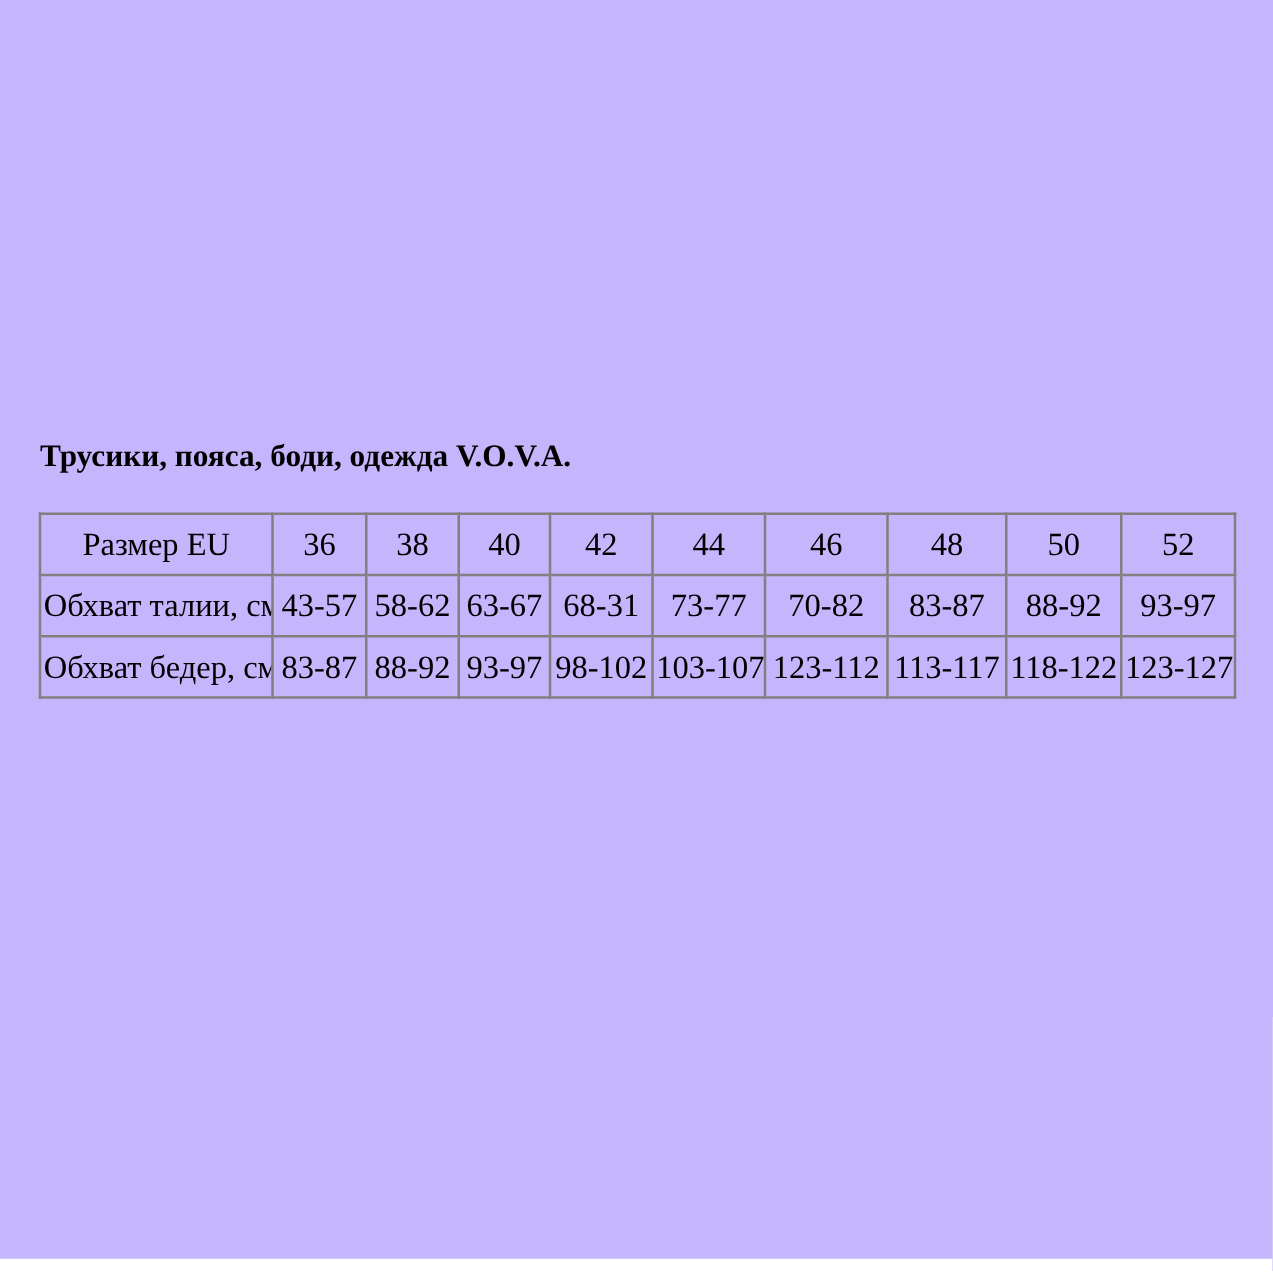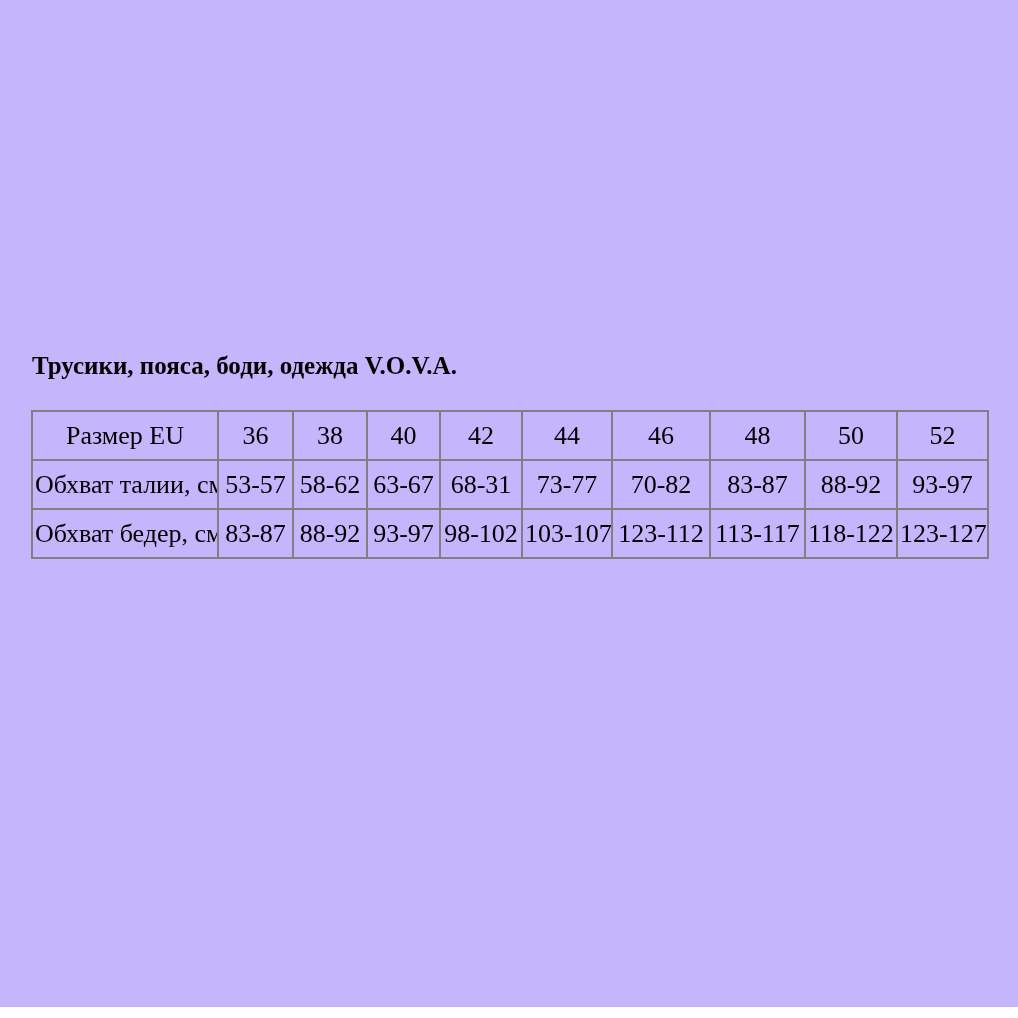--- a/index.html
+++ b/index.html
@@ -74,21 +74,21 @@
         <td>40</td>
         <td>42</td>
         <td>44</td>
         <td>46</td>
         <td>48</td>
         <td>50</td>
         <td>52</td>
       </tr>
       <tr>
         <td class="label-left">Обхват талии, см</td>
-        <td>53-57</td>
+        <td>43-57</td>
         <td>58-62</td>
         <td>63-67</td>
         <td>68-31</td>
         <td>73-77</td>
         <td>70-82</td>
         <td>83-87</td>
         <td>88-92</td>
         <td>93-97</td>
       </tr>
       <tr>

